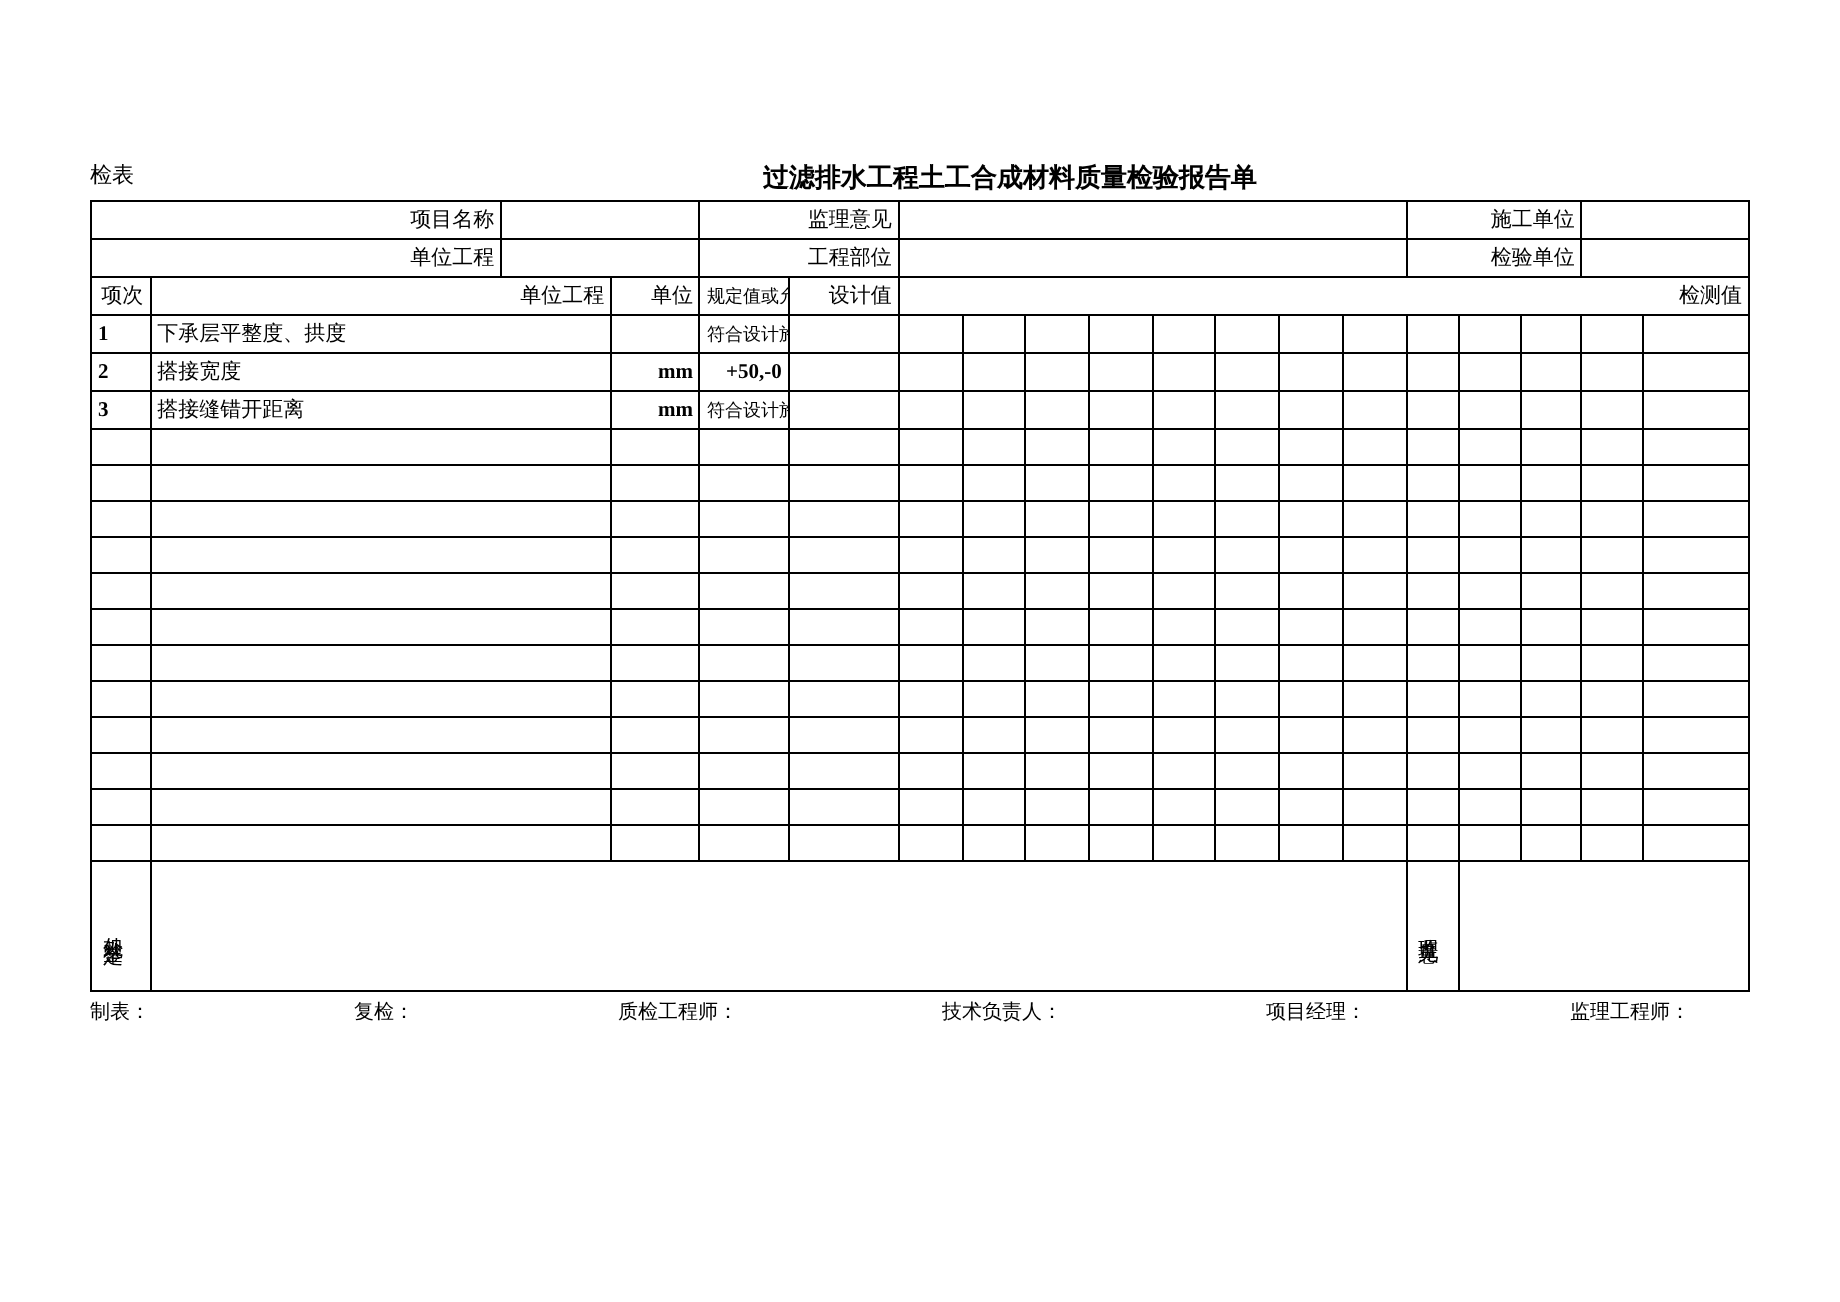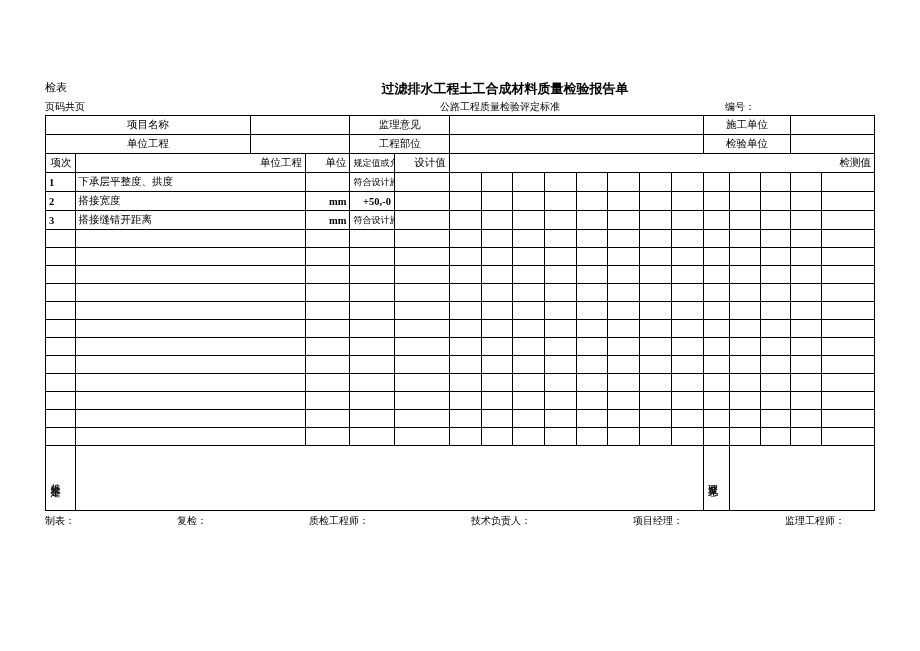--- a/index.html
+++ b/index.html
@@ -57,21 +57,21 @@
     td, th {
       border: 1px solid #000;
       padding: 2px 3px;
       height: 18px;
       vertical-align: middle;
       font-size: 10.5px;
       overflow: hidden;
       white-space: nowrap;
     }
     .label-cell {
-      text-align: center;
+      text-align: right;
       font-size: 10.5px;
     }
     .center { text-align: right; }
     .bold { font-weight: bold; }
     .vertical-text {
       writing-mode: vertical-rl;
       text-orientation: upright;
       text-align: center;
       letter-spacing: 1px;
       font-size: 10px;
@@ -94,25 +94,20 @@
 <body>
 
 <div class="page">
 
   <div class="top-line">
     <div class="top-label-left">检表</div>
     <div class="title">过滤排水工程土工合成材料质量检验报告单</div>
     <div style="width:120px"></div>
   </div>
 
-  <div class="header-line2">
-    <div class="hl2-left">页码共页</div>
-    <div class="hl2-center">公路工程质量检验评定标准</div>
-    <div class="hl2-right">编号：</div>
-  </div>
 
   <table>
     <colgroup>
       <col style="width:28px">
       <col style="width:28px">
       <col style="width:138px">
       <col style="width:52px">
       <col style="width:42px">
       <col style="width:42px">
       <col style="width:52px">

